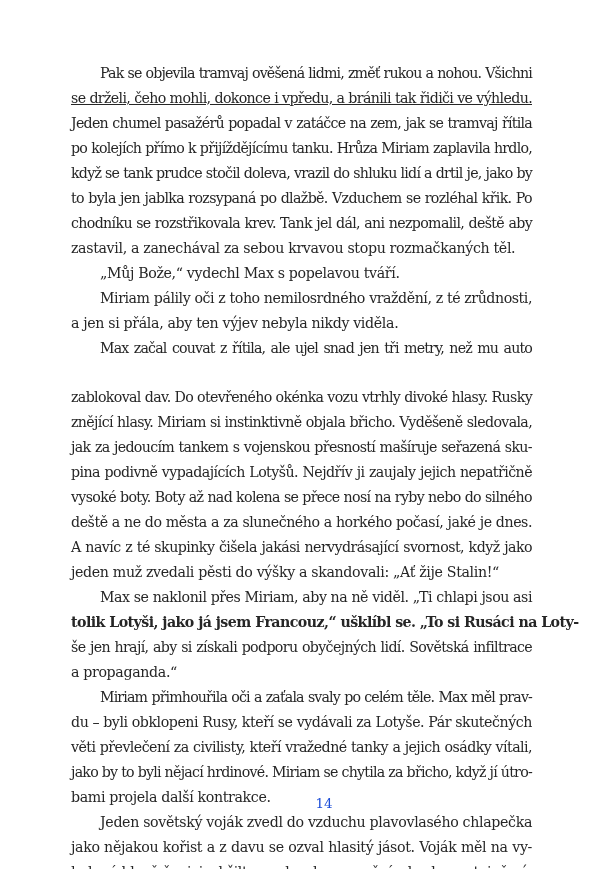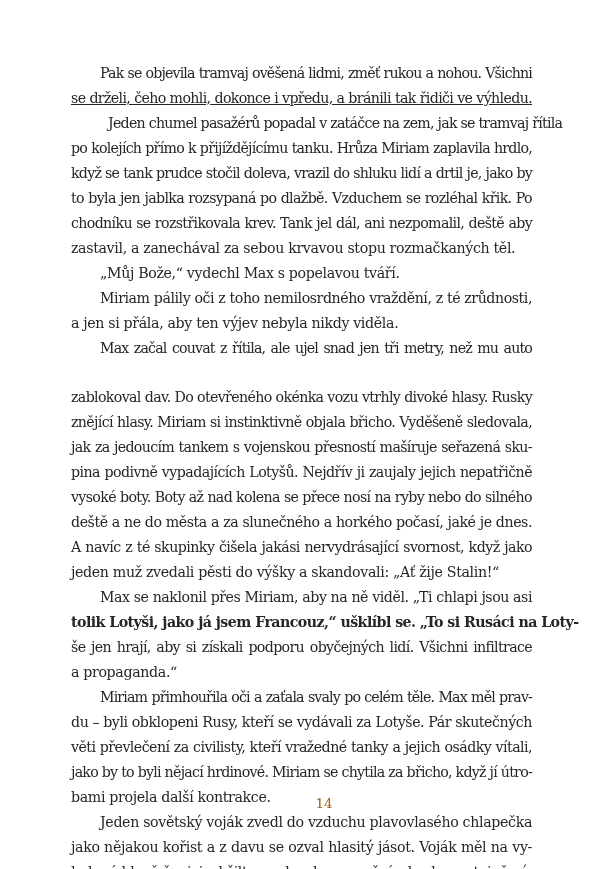--- a/index.html
+++ b/index.html
@@ -11,31 +11,31 @@
   }
   .line {
     display: block; height: 25px; white-space: nowrap;
     text-align: justify; text-align-last: justify;
     letter-spacing: -0.35px;
   }
   .line.indent { padding-left: 29px; }
   .line.last { text-align-last: left; }
   .pagenum {
     position: absolute; left: 0; right: 0; top: 795px; text-align: center;
-    font-family: "DejaVu Serif", "Liberation Serif", serif; font-size: 13.5px; color: #a16207; margin-left: 48px;
+    font-family: "DejaVu Serif", "Liberation Serif", serif; font-size: 13.5px; color: #1d4ed8; margin-left: 48px;
   }
 </style>
 </head>
 <body>
 
 <div class="page" id="body">
     <div>
       <span class="line indent" style="letter-spacing: -0.85px;">Pak se objevila tramvaj ověšená lidmi, změť rukou a nohou. Všichni</span>
       <span class="line" style="letter-spacing: -0.65px; text-decoration: underline;">se drželi, čeho mohli, dokonce i vpředu, a bránili tak řidiči ve výhledu.</span>
-      <span class="line" style="letter-spacing: -0.75px; margin-left: 37px;">Jeden chumel pasažérů popadal v zatáčce na zem, jak se tramvaj řítila</span>
+      <span class="line" style="letter-spacing: -0.75px;">Jeden chumel pasažérů popadal v zatáčce na zem, jak se tramvaj řítila</span>
       <span class="line" style="letter-spacing: -0.75px;">po kolejích přímo k přijíždějícímu tanku. Hrůza Miriam zaplavila hrdlo,</span>
       <span class="line" style="letter-spacing: -0.75px;">když se tank prudce stočil doleva, vrazil do shluku lidí a drtil je, jako by</span>
       <span class="line" style="letter-spacing: -0.65px;">to byla jen jablka rozsypaná po dlažbě. Vzduchem se rozléhal křik. Po</span>
       <span class="line" style="letter-spacing: -0.65px;">chodníku se rozstřikovala krev. Tank jel dál, ani nezpomalil, deště aby</span>
       <span class="line last">zastavil, a zanechával za sebou krvavou stopu rozmačkaných těl.</span>
     </div>
     <div>
       <span class="line indent last">„Můj Bože,“ vydechl Max s popelavou tváří.</span>
     </div>
     <div>
@@ -49,21 +49,21 @@
       <span class="line" style="letter-spacing: -0.65px;">jak za jedoucím tankem s vojenskou přesností mašíruje seřazená sku-</span>
       <span class="line" style="letter-spacing: -0.55px;">pina podivně vypadajících Lotyšů. Nejdřív ji zaujaly jejich nepatřičně</span>
       <span class="line" style="letter-spacing: -0.65px;">vysoké boty. Boty až nad kolena se přece nosí na ryby nebo do silného</span>
       <span class="line" style="letter-spacing: -0.45px;">deště a ne do města a za slunečného a horkého počasí, jaké je dnes.</span>
       <span class="line" style="letter-spacing: -0.55px;">A navíc z té skupinky čišela jakási nervydrásající svornost, když jako</span>
       <span class="line last">jeden muž zvedali pěsti do výšky a skandovali: „Ať žije Stalin!“</span>
     </div>
     <div>
       <span class="line indent" style="letter-spacing: -0.45px;">Max se naklonil přes Miriam, aby na ně viděl. „Ti chlapi jsou asi</span>
       <span class="line" style="letter-spacing: -0.55px; font-weight: bold;">tolik Lotyši, jako já jsem Francouz,“ ušklíbl se. „To si Rusáci na Loty-</span>
-      <span class="line" style="letter-spacing: -0.65px;">še jen hrají, aby si získali podporu obyčejných lidí. Všichni infiltrace</span>
+      <span class="line" style="letter-spacing: -0.65px;">še jen hrají, aby si získali podporu obyčejných lidí. Sovětská infiltrace</span>
       <span class="line last">a propaganda.“</span>
     </div>
     <div>
       <span class="line indent" style="letter-spacing: -0.85px;">Miriam přimhouřila oči a zaťala svaly po celém těle. Max měl prav-</span>
       <span class="line" style="letter-spacing: -0.45px;">du – byli obklopeni Rusy, kteří se vydávali za Lotyše. Pár skutečných</span>
       <span class="line" style="letter-spacing: -0.55px;">věti převlečení za civilisty, kteří vražedné tanky a jejich osádky vítali,</span>
       <span class="line" style="letter-spacing: -0.75px;">jako by to byli nějací hrdinové. Miriam se chytila za břicho, když jí útro-</span>
       <span class="line last">bami projela další kontrakce.</span>
     </div>
     <div>

